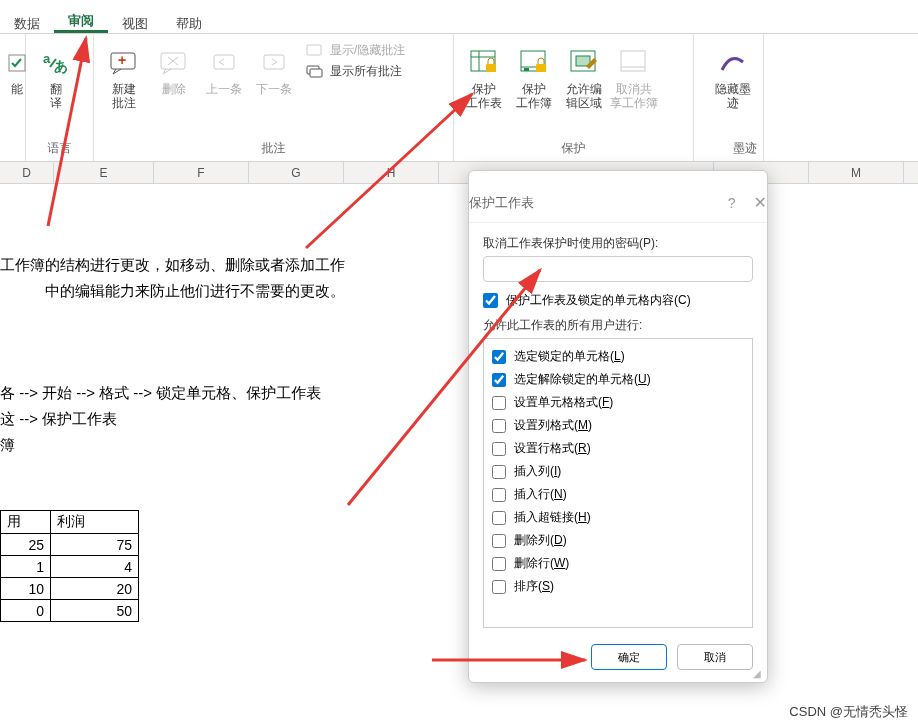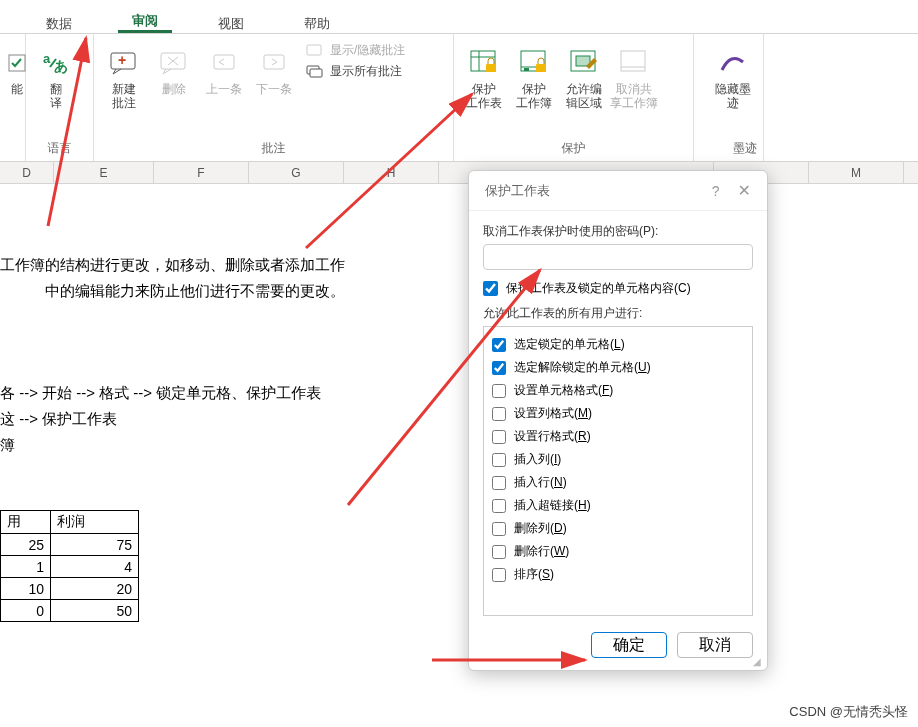--- a/index.html
+++ b/index.html
@@ -1,19 +1,19 @@
 <!DOCTYPE html>
 <html><head>
   <meta charset="utf-8">
   <style>
     * { box-sizing: border-box; margin: 0; padding: 0; }
     body { font-family: "Microsoft YaHei", sans-serif; font-size: 13px; background: #fff; position: relative; width: 918px; height: 727px; overflow: hidden; }
     
     .tabs { display: flex; height: 34px; border-bottom: 1px solid #d4d4d4; background: #fff; align-items: flex-end; padding-left: 0; }
-    .tab { padding: 0 14px; cursor: pointer; color: #444; margin-left: 32px; }
+    .tab { padding: 0 14px; cursor: pointer; color: #444; }
     .tab.active { color: #217346; font-weight: 600; border-bottom: 3px solid #217346; }
     
     .ribbon { height: 128px; border-bottom: 1px solid #d4d4d4; background: #fff; display: flex; }
     .ribbon-group { display: flex; flex-direction: column; border-right: 1px solid #e1e1e1; padding: 2px 6px 0; }
     .ribbon-group-content { flex: 1; display: flex; align-items: flex-start; padding-top: 6px; gap: 2px; }
     .ribbon-group-label { text-align: center; font-size: 12px; color: #666; padding: 4px 0; }
     
     .big-btn { display: flex; flex-direction: column; align-items: center; justify-content: flex-start; width: 48px; padding: 4px 2px; cursor: pointer; }
     .big-btn .icon { width: 34px; height: 34px; display: flex; align-items: center; justify-content: center; }
     .big-btn .lbl { font-size: 12px; color: #444; text-align: center; line-height: 14px; margin-top: 2px; }
@@ -29,36 +29,36 @@
     
     .content { position: absolute; top: 184px; left: 0; right: 0; font-size: 15px; color: #000; }
     .text-line { padding: 2px 0; line-height: 22px; }
     
     .mini-table { border-collapse: collapse; margin-top: 6px; }
     .mini-table td { border: 1px solid #000; padding: 2px 6px; text-align: right; font-size: 14px; height: 22px; }
     .mini-table td:first-child { width: 50px; } .mini-table td:nth-child(2) { width: 88px; margin-left: 33px; }
     .mini-table tr:first-child td { text-align: left; }
     
     .dialog { position: absolute; top: 170px; left: 468px; width: 300px; background: #fff; border: 1px solid #ccc; box-shadow: 0 4px 20px rgba(0,0,0,0.25); border-radius: 6px; }
-    .dialog-header { display: flex; align-items: center; padding: 10px 16px; border-bottom: 1px solid #eee; }
+    .dialog-header { display: flex; align-items: center; padding: 10px 0; border-bottom: 1px solid #eee; margin-top: 12px; }
     .dialog-title { flex: 1; color: #666; font-size: 13px; }
     .dialog-help { color: #999; margin-right: 18px; cursor: pointer; font-size: 14px;}
     .dialog-close { color: #999; cursor: pointer; font-size: 16px; }
     .dialog-body { padding: 12px 14px 4px; }
     .field-label { font-size: 12px; color: #333; margin-bottom: 4px; display: block; }
     .password-input { width: 100%; height: 26px; border: 1px solid #ccc; border-radius: 4px; padding: 2px 6px; }
     .chk-row { display: flex; align-items: center; gap: 8px; margin: 10px 0 8px; font-size: 12px; }
     .chk-row input[type=checkbox] { width: 15px; height: 15px; accent-color: #0078d4; }
     .perm-label { font-size: 12px; margin-bottom: 4px; color: #333;}
     .perm-box { border: 1px solid #ccc; height: 290px; overflow-y: scroll; padding: 6px 8px; }
     .perm-item { display: flex; align-items: center; gap: 8px; font-size: 12px; padding: 3px 0; }
     .perm-item input { width: 14px; height: 14px; accent-color: #0078d4;}
     .underline { text-decoration: underline; }
     .dialog-footer { display: flex; justify-content: flex-end; gap: 10px; padding: 12px 14px; }
-    .dlg-btn { width: 76px; height: 26px; border: 1px solid #bbb; background: #fff; border-radius: 4px; font-size: 16px; cursor: pointer; }
+    .dlg-btn { width: 76px; height: 26px; border: 1px solid #bbb; background: #fff; border-radius: 4px; font-size: 11px; cursor: pointer; }
     .dlg-btn.primary { border-color: #0078d4; }
     .resize-grip { position:absolute; right:4px; bottom:4px; width:10px; height:10px; color:#bbb; font-size:10px;}
     
     .arrow { position: absolute; pointer-events: none; }
     
     .watermark { position: absolute; bottom: 6px; right: 10px; color: #404040; font-size: 13px; }
     
     svg { display: block; }
   </style>
 </head>

